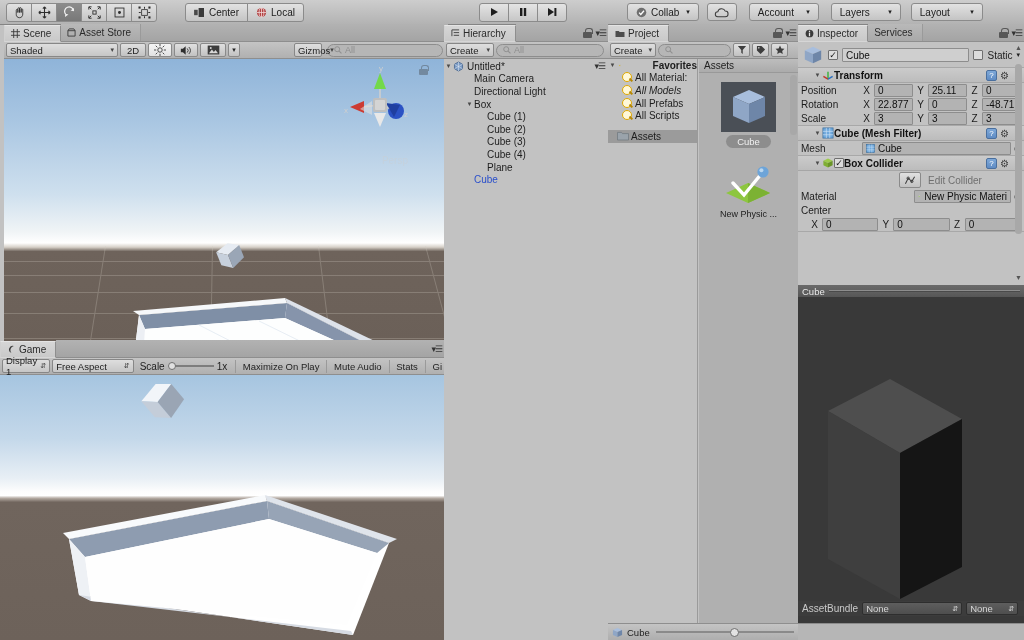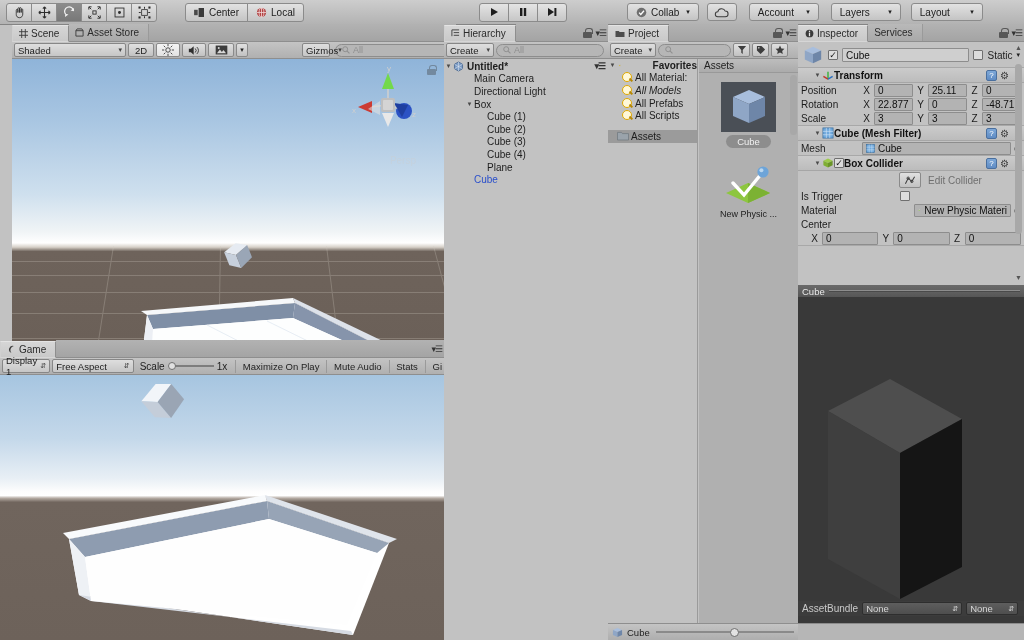--- a/index.html
+++ b/index.html
@@ -94,21 +94,21 @@
   .playg { display: flex; }
   .pbtn {
     width: 30px; height: 19px; background: linear-gradient(#e4e4e4,#c6c6c6);
     border: 1px solid #8b8b8b; margin-left: -1px;
     display: flex; align-items: center; justify-content: center;
   }
   .pbtn:first-child { border-radius: 3px 0 0 3px; margin-left: 0; }
   .pbtn:last-child { border-radius: 0 3px 3px 0; }
 
   
-  #sceneview { position: absolute; left: 12px; top: 25px; width: 444px; height: 318px; background: #b9b9b9; }
+  #sceneview { position: absolute; left: 4px; top: 25px; width: 444px; height: 318px; background: #b9b9b9; }
   #scene3d {
     position: absolute; left: 0; top: 34px; width: 444px; height: 283px; overflow: hidden;
     background: linear-gradient(to bottom,
       #8fb4d9 0%, #a9c6e2 22%, #cfe0ee 48%, #f0f4f6 61%, #ffffff 65%,
       #d6d0c8 66.5%, #6e635b 68%, #6b6058 100%);
   }
   .gridwrap { position: absolute; left: -30%; top: 66%; width: 160%; height: 34%;
     overflow: hidden; opacity: .28; }
   .gl { position: absolute; background: #cfc9bf; }
   #gizmo { position: absolute; right: 32px; top: 6px; width: 72px; height: 80px; }
@@ -509,21 +509,21 @@
       <div class="srch" style="flex:1;margin-right:2px;">
         <svg width="8" height="8" viewBox="0 0 9 9">
           <circle cx="3.6" cy="3.6" r="2.8" fill="none" stroke="#8f8f8f" stroke-width="1.1"></circle>
           <path d="M5.8 5.8L8.4 8.4" stroke="#8f8f8f" stroke-width="1.2"></path>
         </svg>
         <span>All</span>
       </div>
     </div>
 
     <div style="position:absolute;left:0;top:34px;right:0;bottom:0;background:#c2c2c2;padding-top:1px;">
-      <div class="hrow" style="font-weight:bold;">
+      <div class="hrow" style="font-weight:normal;">
         <span class="tri">▼</span>
         <svg width="11" height="11" viewBox="0 0 12 12" style="margin-right:3px;">
           <path d="M6 1l4.4 2.5v5L6 11 1.6 8.5v-5z" fill="#7b9bc4" stroke="#3f5f8a" stroke-width="0.8"></path>
           <path d="M6 1v10M1.6 3.5L10.4 8.5M10.4 3.5L1.6 8.5" stroke="#fff" stroke-width="0.6" opacity="0.75"></path>
         </svg>
         <span>Untitled*</span>
         <span class="hmenu" style="margin-left:auto;margin-right:3px;">▾☰</span>
       </div>
       <div id="hier-items">
           <div class="hrow" style="padding-left: 21px;">
@@ -841,24 +841,20 @@
           <div class="btn" style="width:22px;height:16px;padding:0;">
             <svg width="12" height="11" viewBox="0 0 13 12">
               <path d="M1.5 9.5 L4.5 3.5 L8.5 7 L11.5 2" fill="none" stroke="#3a3a3a" stroke-width="1.1"></path>
               <circle cx="4.5" cy="3.5" r="1.3" fill="none" stroke="#3a3a3a" stroke-width="1"></circle>
               <circle cx="8.5" cy="7" r="1.3" fill="none" stroke="#3a3a3a" stroke-width="1"></circle>
             </svg>
           </div>
           <span style="color:#6f6f6f;margin-left:4px;">Edit Collider</span>
         </div>
         <div class="frw">
-          <span class="flbl">Is Trigger</span>
-          <span class="cbox" style="margin-left:38px;"></span>
-        </div>
-        <div class="frw">
           <span class="flbl">Material</span>
           <div class="fld" style="margin-left:52px;flex:1;gap:4px;">
             <svg width="9" height="8" viewBox="0 0 10 9">
               <path d="M5 3.6 L9.4 5.8 L5 8 L0.6 5.8 Z" fill="#8dc63f"></path>
               <path d="M2 4 L4 6.4 L8 1.2" stroke="#fff" stroke-width="1.3" fill="none"></path>
             </svg>
             <span>New Physic Materi</span>
           </div>
           <span style="font-size:8px;color:#3a3a3a;">◎</span>
         </div>

